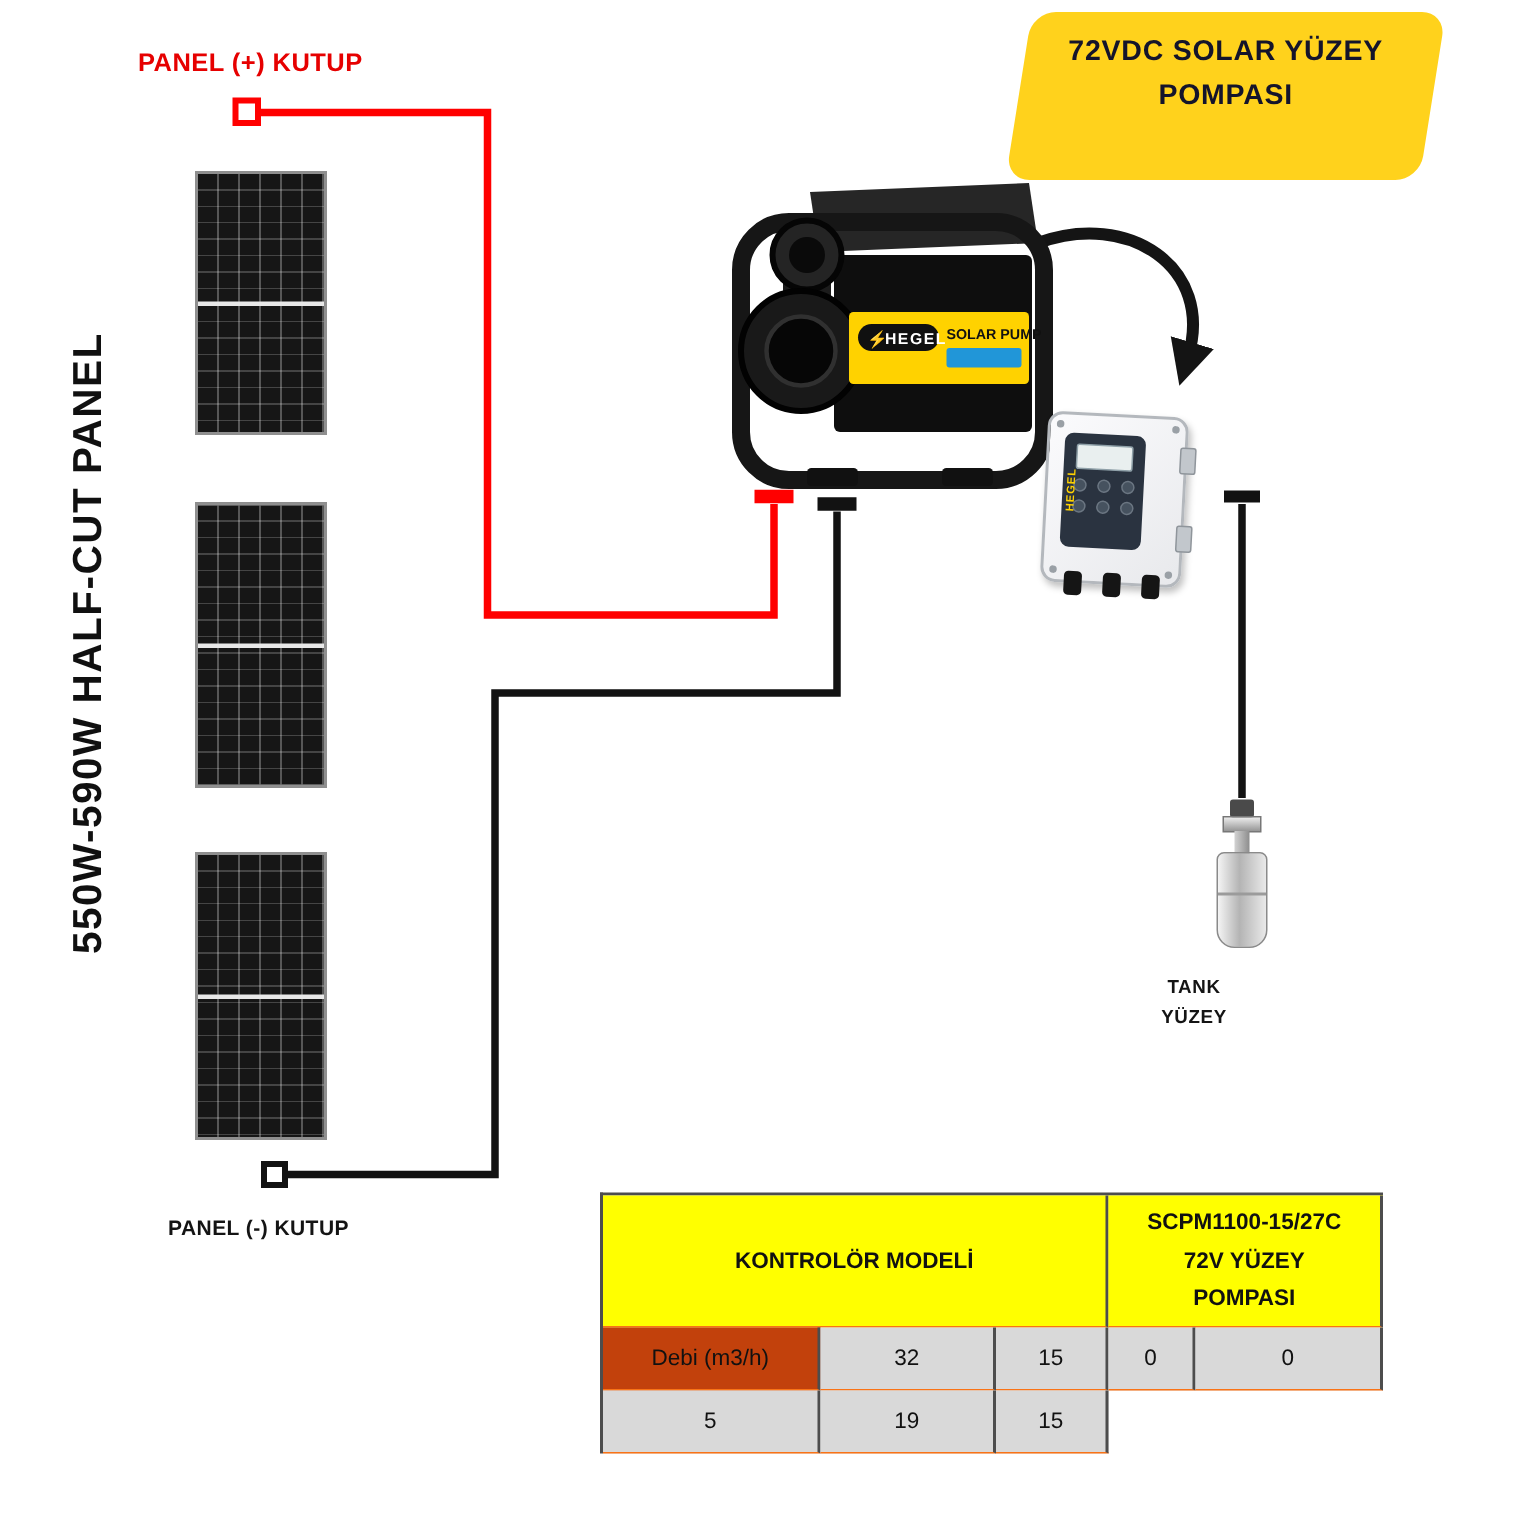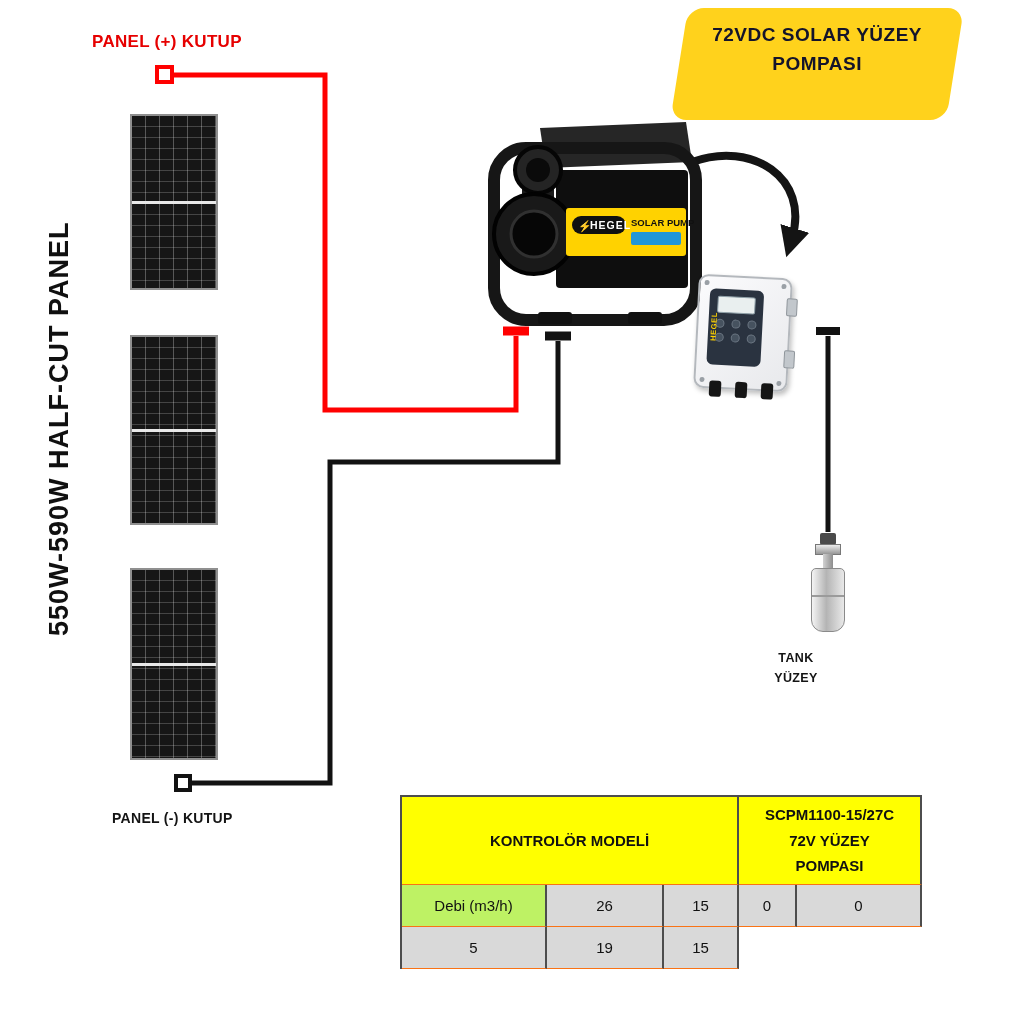--- a/index.html
+++ b/index.html
@@ -99,21 +99,21 @@
     font-size:15px;
   }
   .cell{
     border-right:2px solid #4d4d4d;border-bottom:1px solid #f97316;
     display:flex;align-items:center;justify-content:center;text-align:center;
     box-sizing:border-box;
   }
   .th{background:#ffff00;font-weight:bold;}
   .th-left{grid-column:1 / 4;}
   .th-right{grid-column:4 / 6;flex-direction:column;line-height:1.7;}
-  .row-label{background:#bef264;}
+  .row-label{background:#c2410c;}
   .row-val{background:#d9d9d9;}
 </style>
 </head>
 <body>
 
 <div class="canvas">
 
   <div class="banner">
     <div class="banner-inner">
       <div class="banner-line">72VDC SOLAR YÜZEY</div>
@@ -208,21 +208,21 @@
 
   <div class="spec-table">
     <div class="cell th th-left">KONTROLÖR MODELİ</div>
     <div class="cell th th-right">
       <span>SCPM1100-15/27C</span>
       <span>72V YÜZEY</span>
       <span>POMPASI</span>
     </div>
 
     <div class="cell row-label">Debi (m3/h)</div>
-    <div class="cell row-val">26</div>
+    <div class="cell row-val">32</div>
     <div class="cell row-val">15</div>
     <div class="cell row-val">0</div>
 
     <div class="cell row-val">0</div>
     <div class="cell row-val">5</div>
     <div class="cell row-val">19</div>
     <div class="cell row-val">15</div>
   </div>
 
 </div>

